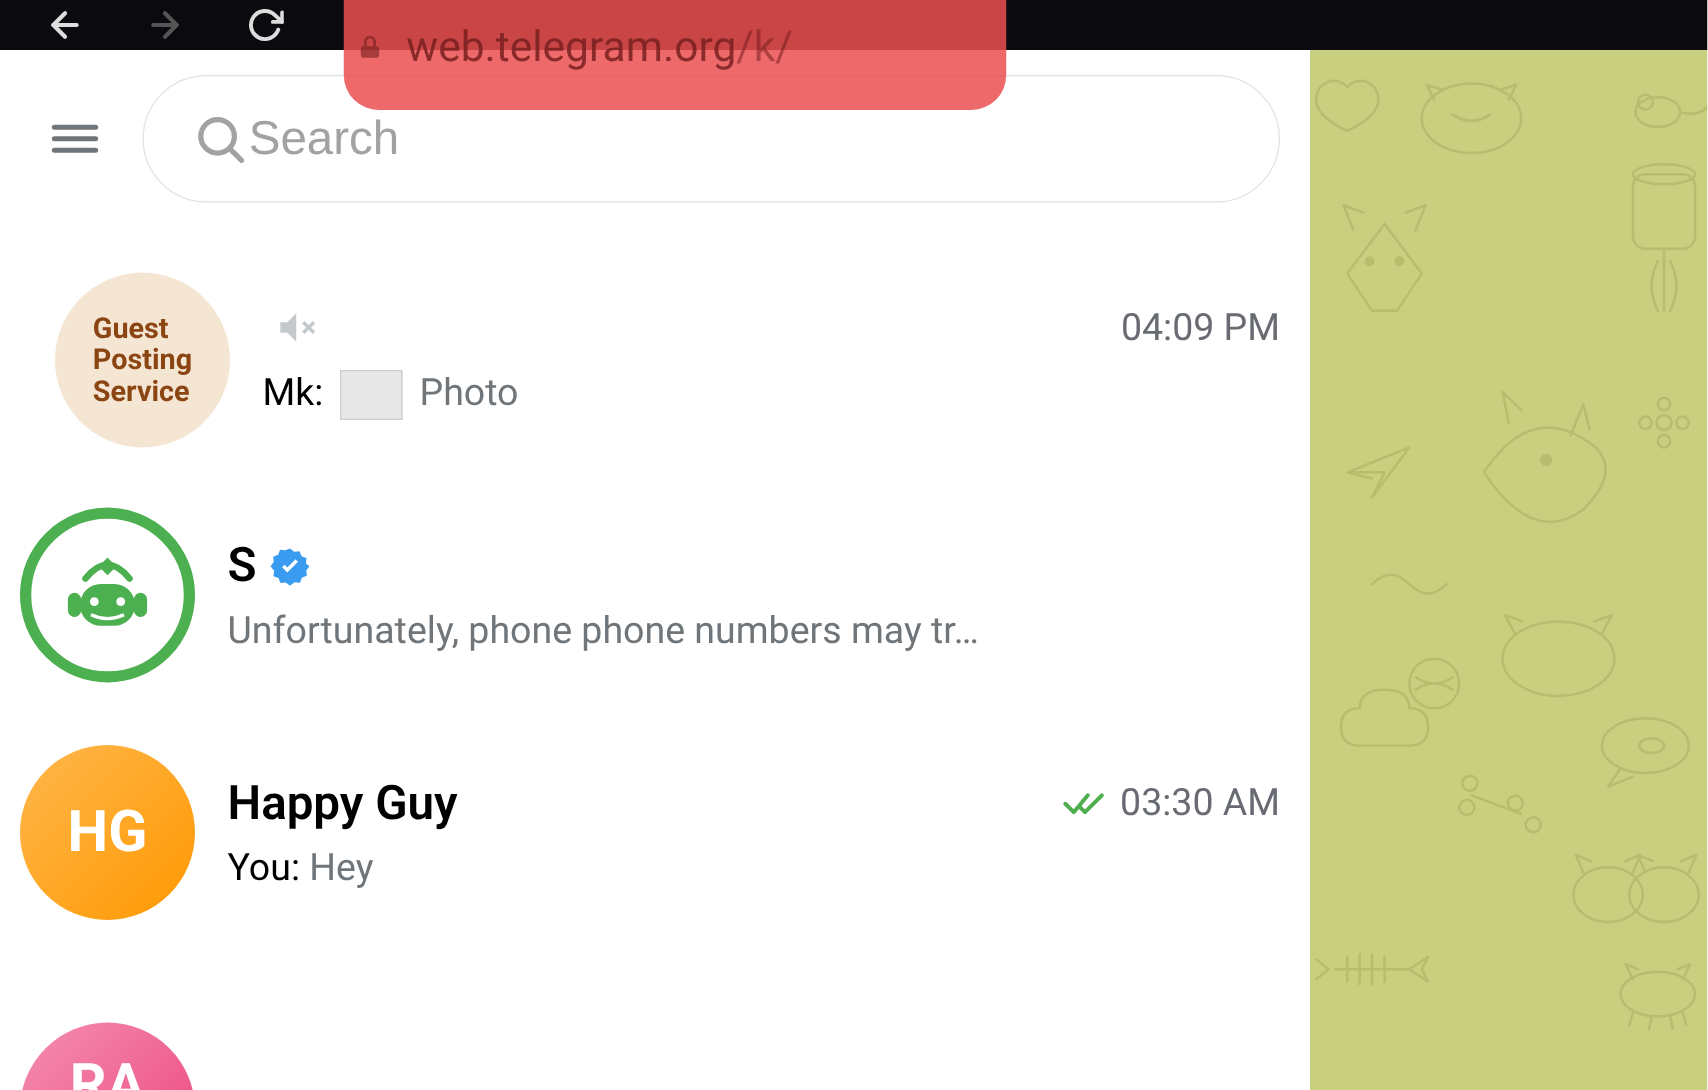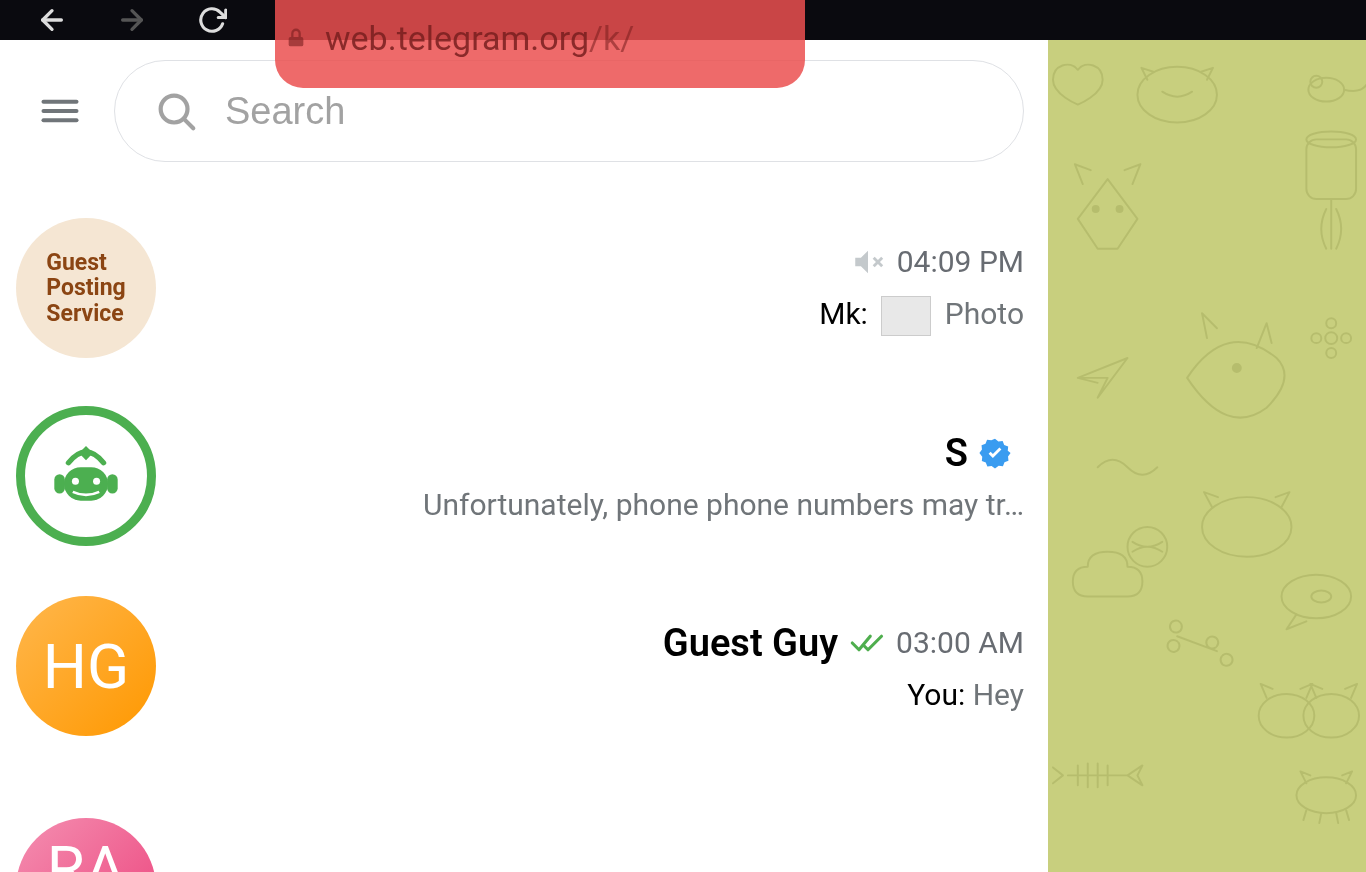--- a/index.html
+++ b/index.html
@@ -102,21 +102,20 @@
     }
     .menu-btn svg { color: #707579; }
     .search-box {
       flex: 1;
       height: 102px;
       border: 1.5px solid #dfe1e5;
       border-radius: 52px;
       display: flex;
       align-items: center;
       padding: 0 38px;
-      gap: 26px;
     }
     .search-icon { color: #a2a2a2; }
     .search-input {
       flex: 1;
       border: none;
       outline: none;
       font-size: 38px;
       color: #333;
       background: transparent;
     }
@@ -136,22 +135,22 @@
       cursor: pointer;
     }
     .avatar {
       width: 140px;
       height: 140px;
       border-radius: 50%;
       flex-shrink: 0;
       display: flex;
       align-items: center;
       justify-content: center;
-      font-size: 62px;
-      font-weight: 400;
+      font-size: 46px;
+      font-weight: 700;
       color: #fff;
     }
     .avatar-guest {
       background: #f5e6d3;
       color: #8b4513;
       font-size: 23px;
       font-weight: 700;
       line-height: 1.1;
       text-align: left;
       padding: 10px 14px;
@@ -166,21 +165,20 @@
     }
     .avatar-ra {
       background: linear-gradient(135deg, #f48fb1 0%, #ec407a 100%);
     }
     .chat-content {
       flex: 1;
       min-width: 0;
       display: flex;
       flex-direction: column;
       gap: 12px;
-      align-items: flex-end;
     }
     .chat-top {
       display: flex;
       align-items: center;
       justify-content: space-between;
       gap: 12px;
     }
     .chat-name-row {
       display: flex;
       align-items: center;
@@ -228,21 +226,21 @@
       margin: 0 6px;
     }
     
     
     .chat-item.partial {
       margin-top: 6px;
       transform: translateY(40px);
     }
     
     
-    .chat-item:nth-child(1) { padding-top: 6px; }
+    .chat-item:nth-child(1) { padding-top: 6px; margin-left: 28px; }
     .chat-item:nth-child(2) { margin-top: 12px; }
     .chat-item:nth-child(3) { margin-top: 14px; }
   </style>
 </head>
 <body>
 
 <div class="browser-bar">
   <div class="nav-btn">
     <svg width="32" height="32" viewBox="0 0 24 24" fill="none" stroke="currentColor" stroke-width="2.5" stroke-linecap="round" stroke-linejoin="round">
         <line x1="19" y1="12" x2="5" y2="12"></line>
@@ -350,28 +348,28 @@
         </div>
       </div>
 
       <div class="chat-item">
         <div class="avatar avatar-hg">
           <span>HG</span>
         </div>
         <div class="chat-content">
           <div class="chat-top">
             <div class="chat-name-row">
-              <span class="chat-name">Guest Guy</span>
+              <span class="chat-name">Happy Guy</span>
             </div>
             <div class="chat-meta">
               <svg class="read-checks" width="36" height="28" viewBox="0 0 32 20" fill="none" stroke="currentColor" stroke-width="2.8" stroke-linecap="round" stroke-linejoin="round">
                 <polyline points="2 10 8 16 18 4"></polyline>
                 <polyline points="12 12 16 16 28 4"></polyline>
               </svg>
-              <span class="chat-time">03:00 AM</span>
+              <span class="chat-time">03:30 AM</span>
             </div>
           </div>
           <div class="chat-preview">
             <span class="preview-sender">You:</span>
             <span>Hey</span>
           </div>
         </div>
       </div>
 
       <div class="chat-item partial">

